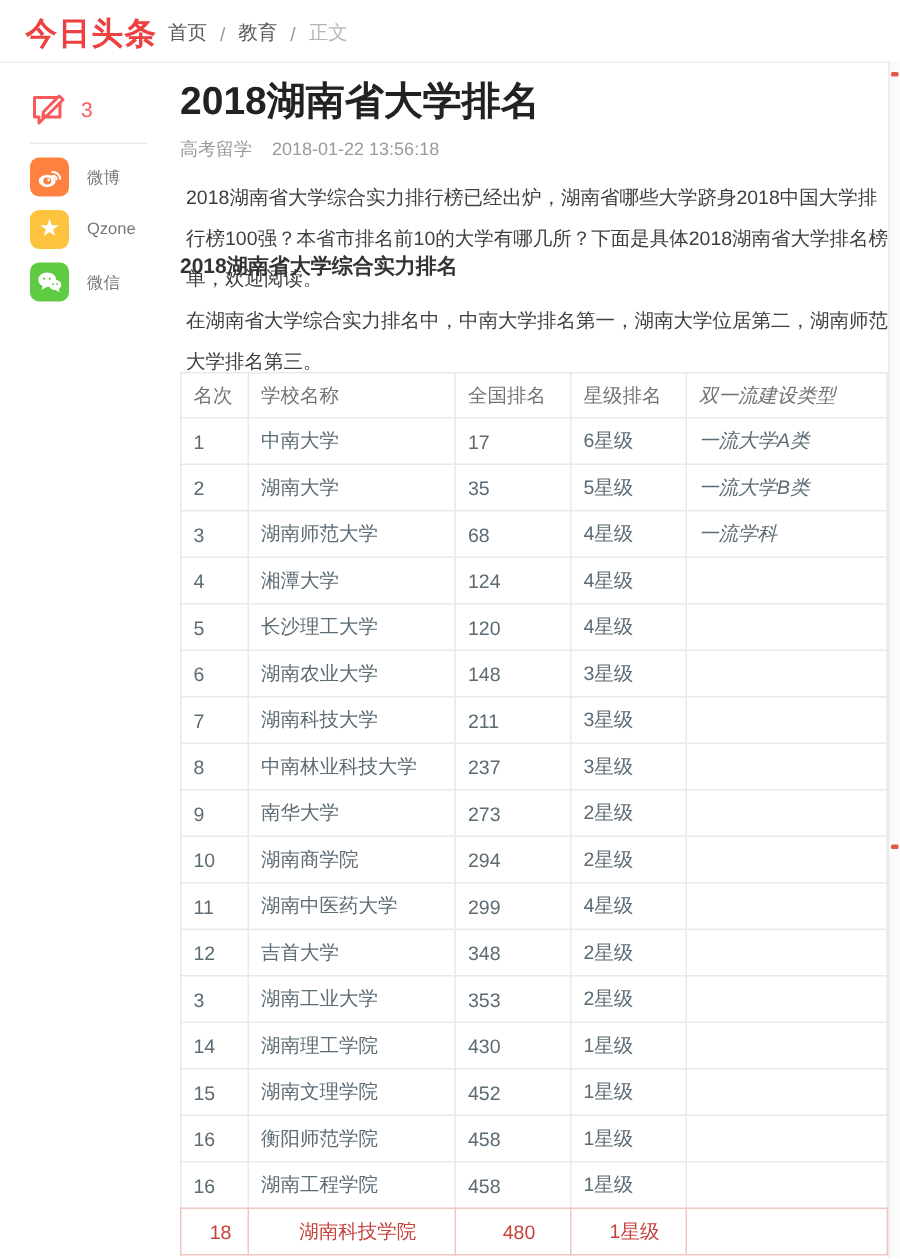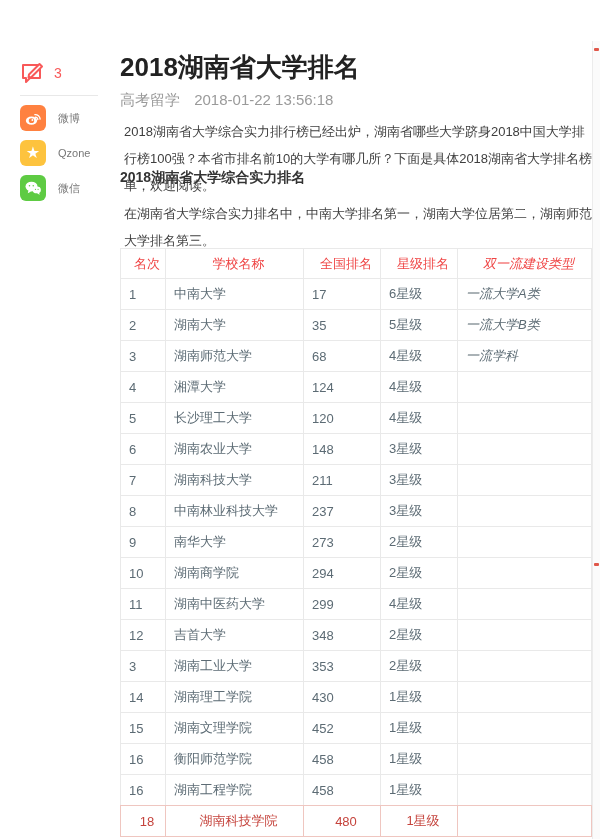--- a/index.html
+++ b/index.html
@@ -25,52 +25,62 @@
   .share-icon{width:26px;height:26px;border-radius:6px;display:flex;align-items:center;
               justify-content:center;flex:0 0 26px;}
   .share-icon.weibo{background:#ff8140;}
   .share-icon.qzone{background:#fdc33e;color:#fff;font-size:16px;line-height:1;}
   .share-icon.wechat{background:#5ecb43;}
   .share-label{margin-left:12px;font-size:11px;color:#777;}
   
   .main{position:absolute;left:120px;top:41px;width:472px;height:798px;}
   .title{position:absolute;top:10px;left:0;width:472px;font-size:26px;line-height:32px;
          font-weight:bold;color:#222;margin:0;}
-  .meta{position:absolute;top:50px;left:0;font-size:15px;color:#9a9a9a;}
+  .meta{position:absolute;top:50px;left:0;font-size:12px;color:#9a9a9a;}
   .meta .src{margin-right:10px;}
   .para{position:absolute;left:0;width:472px;font-size:13px;line-height:27px;
         color:#3e3e3e;margin:4px;}
   .p1{top:73px;}
   .sec-head{position:absolute;top:128px;left:0;font-size:14px;font-weight:bold;
             color:#333;margin:0;}
   .p2{top:155px;}
   
   .rank-table{position:absolute;top:207px;left:0;width:472px;border-collapse:separate;
               border-spacing:0;font-size:13px;color:#5c6b74;table-layout:fixed;}
   .rank-table th,.rank-table td{border-top:1px solid #e9e9e9;border-left:1px solid #e9e9e9;
               padding:0 0 0 8px;text-align:left;font-weight:normal;overflow:hidden;
               white-space:nowrap;}
-  .rank-table th{height:29px;color:#ef4444;text-align:center;}
+  .rank-table th{height:29px;color:#737373;}
   .rank-table td{height:30px;}
   .rank-table th:last-child,.rank-table td:last-child{border-right:1px solid #e9e9e9;font-style:italic;}
   .rank-table tr:last-child td{border-bottom:1px solid #e9e9e9;text-align:center;}
   .col1{width:45px;} .col2{width:138px;} .col3{width:77px;} .col4{width:77px;} .col5{width:135px;}
   .rank-table tr.highlight td{color:#c5433c;border-color:#efc6c0;}
   
   .scrollbar{position:absolute;top:41px;right:0;width:7px;height:798px;background:#fbfbfb;
              border-left:1px solid #ececec;cursor:pointer;}
   .sb-marker{position:absolute;right:1px;width:5px;height:3px;background:#e0574a;
              border-radius:1px;}
   .sb-m1{top:7px;} .sb-m2{top:522px;}
 </style>
 </head>
 <body>
 
 <div class="page">
 
+  <div class="header">
+    <div class="logo">今日头条</div>
+    <div class="breadcrumb">
+      <span class="link">首页</span>
+      <span class="sep">/</span>
+      <span class="link">教育</span>
+      <span class="sep">/</span>
+      <span class="current">正文</span>
+    </div>
+  </div>
 
   <div class="sidebar">
     <div class="comment-btn">
       <span>
         <svg width="26" height="26" viewBox="0 0 26 26" fill="none" stroke="#f85959" stroke-width="2" stroke-linecap="round" stroke-linejoin="round">
           <path d="M3 5 h17 v13 h-10 l-4 4 v-4 h-3 z" fill="none"></path>
           <path d="M9 14.5 L19.5 4 L22 6.5 L11.5 17 L8.5 17.6 Z" fill="#fff"></path>
         </svg>
       </span>
       <span class="comment-count">3</span>

